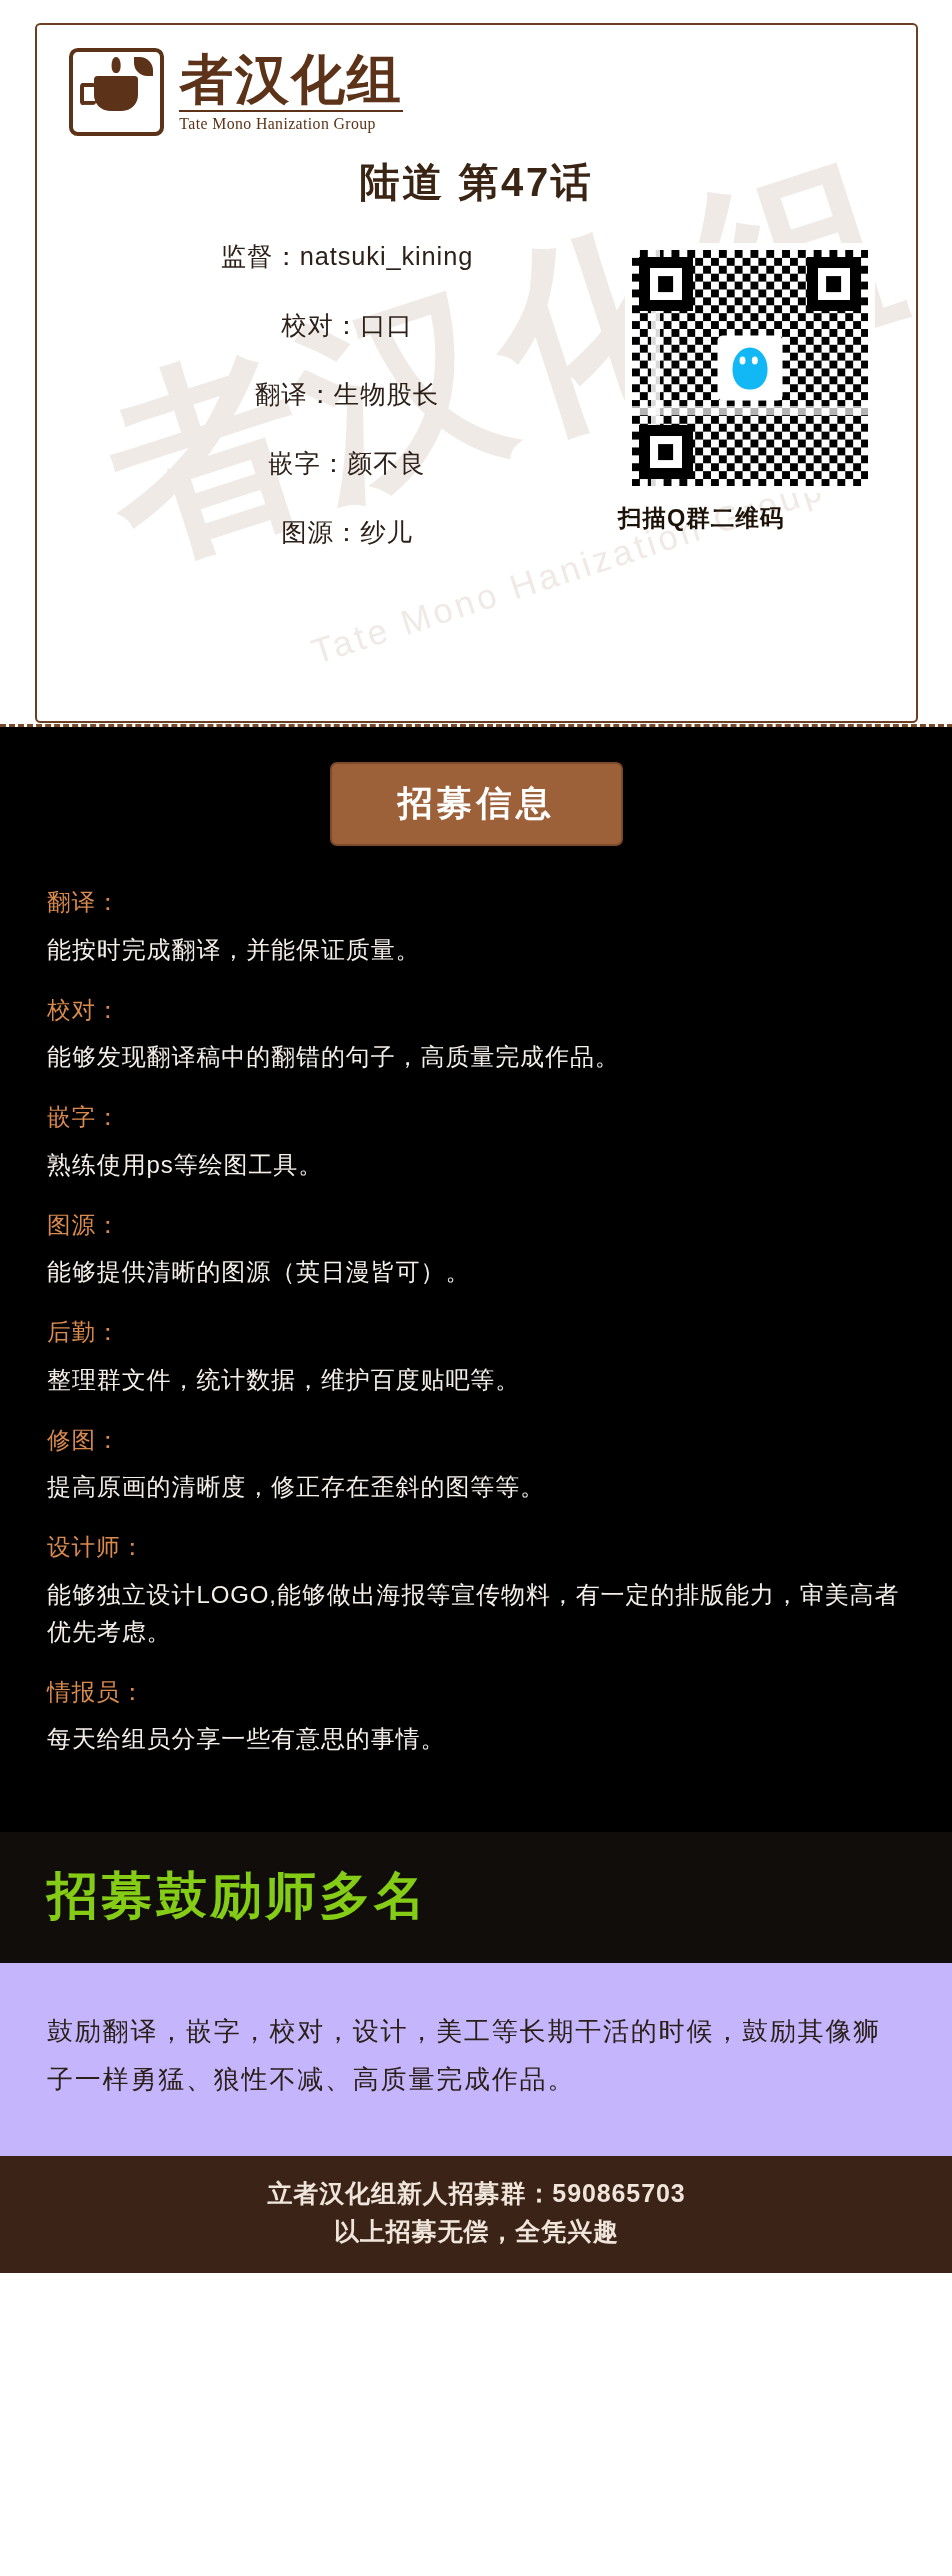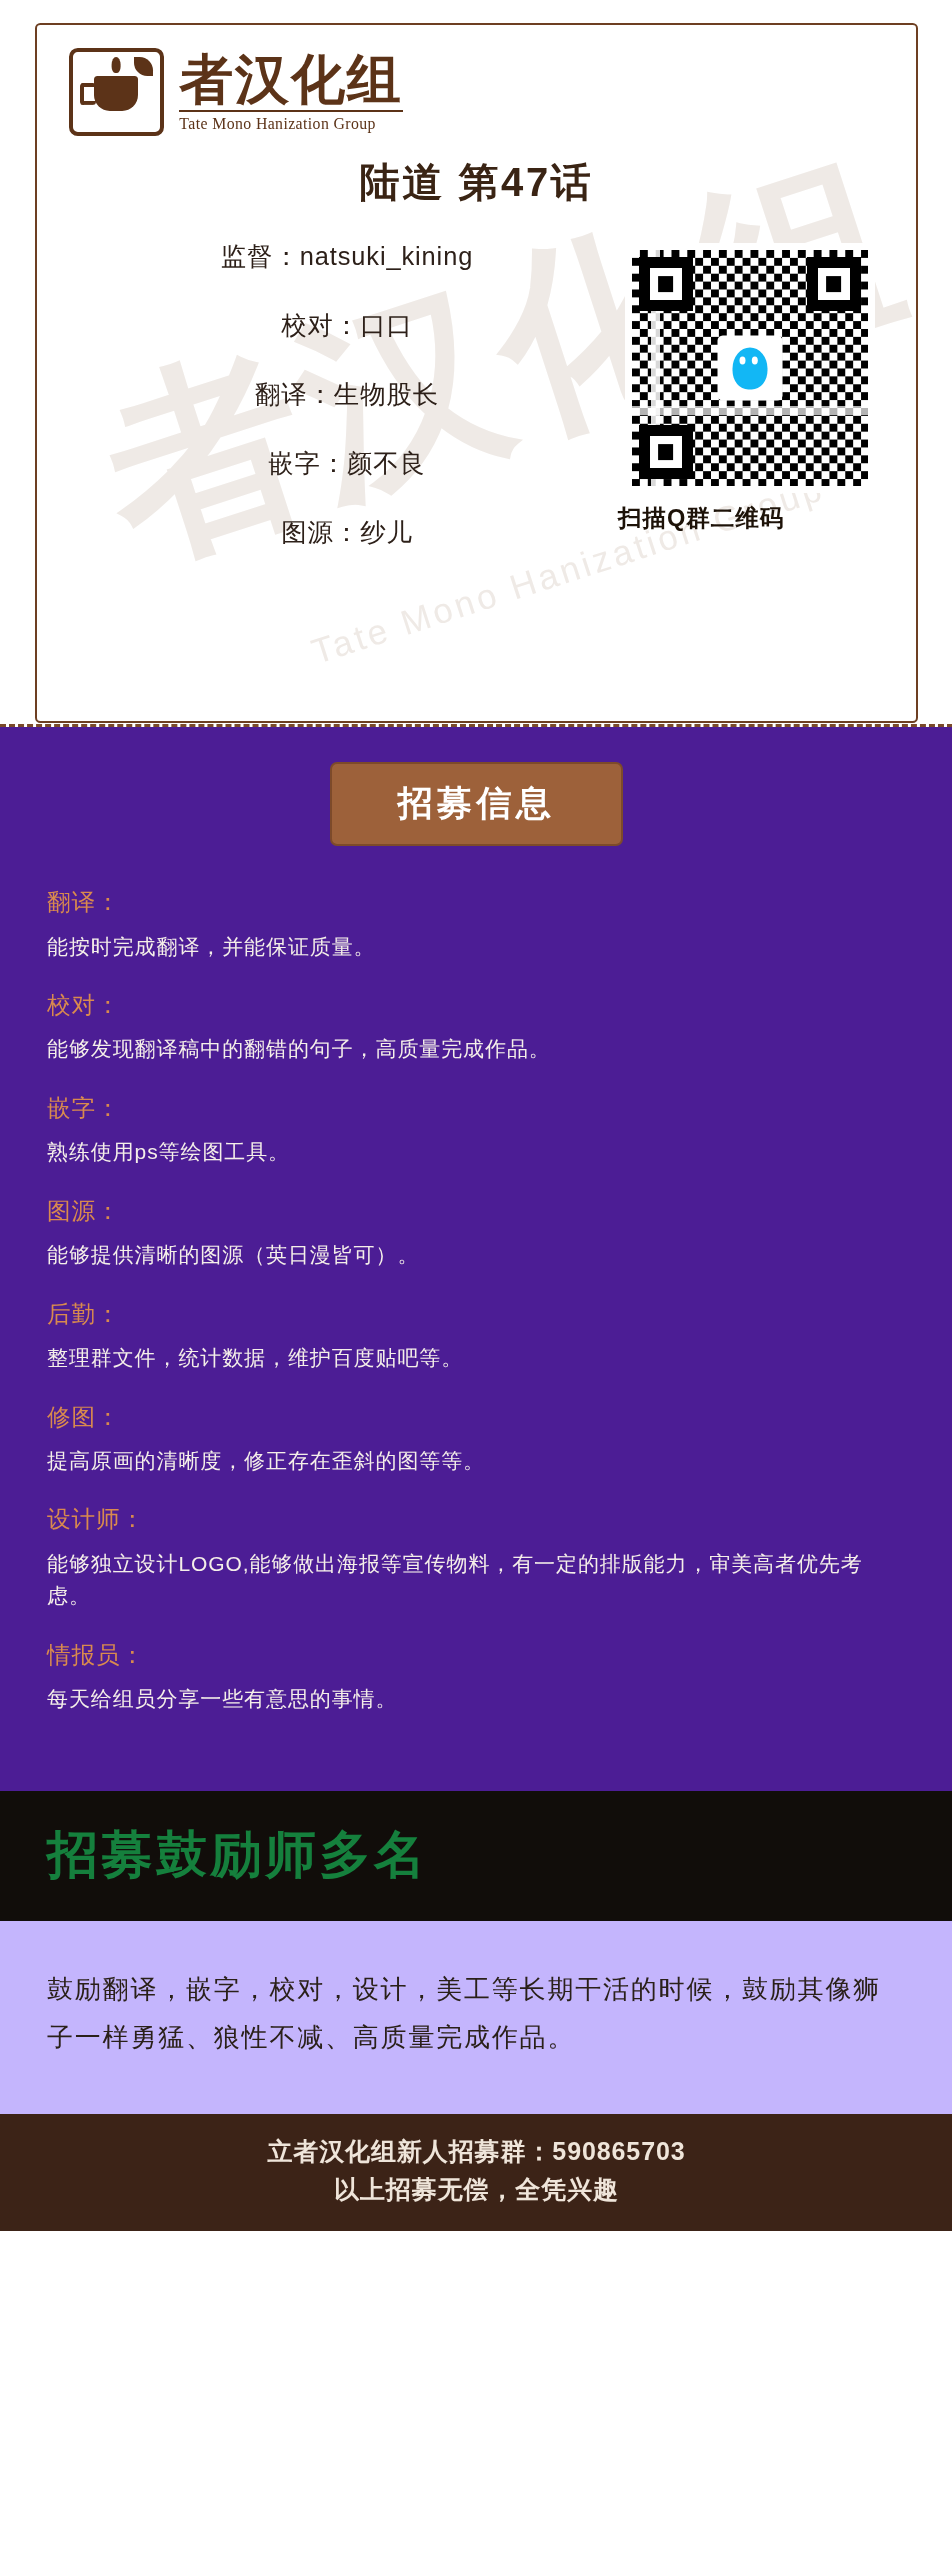--- a/index.html
+++ b/index.html
@@ -246,21 +246,21 @@
   .qr-caption {
     margin-top: 8.8px;
     font-size: 23.6px;
     font-weight: bold;
     color: #1d1208;
     letter-spacing: 0.9px;
   }
 
   
   .recruit {
-    background: #4c1d95;
+    background: #000000;
     padding: 35px 0 49px 0;
   }
   .recruit-banner {
     width: 289px;
     margin: 0 auto 40px auto;
     background: #9d613a;
     border-radius: 7px;
     text-align: center;
     padding: 15.8px 0 17.5px 0;
     border: 2.6px solid #7d4a2a;
@@ -276,34 +276,34 @@
   }
   .recruit-item { margin-bottom: 26px; }
   .recruit-role {
     color: #d98a4e;
     font-size: 23.6px;
     letter-spacing: 0.9px;
     margin-bottom: 12.3px;
   }
   .recruit-desc {
     color: #f5efe9;
-    font-size: 21px;
+    font-size: 24px;
     line-height: 1.55;
     letter-spacing: 0.9px;
   }
 
   
   .black-banner {
     background: #110d0a;
     padding: 30px 47px 31.5px 47px;
   }
   .black-banner-text {
     font-size: 51px;
     font-weight: bold;
-    color: #15803d;
+    color: #84cc16;
     letter-spacing: 3.5px;
   }
 
   
   .cream {
     background: #c4b5fd;
     padding: 44px 47px 53px 47px;
   }
   .cream p {
     margin: 0;

